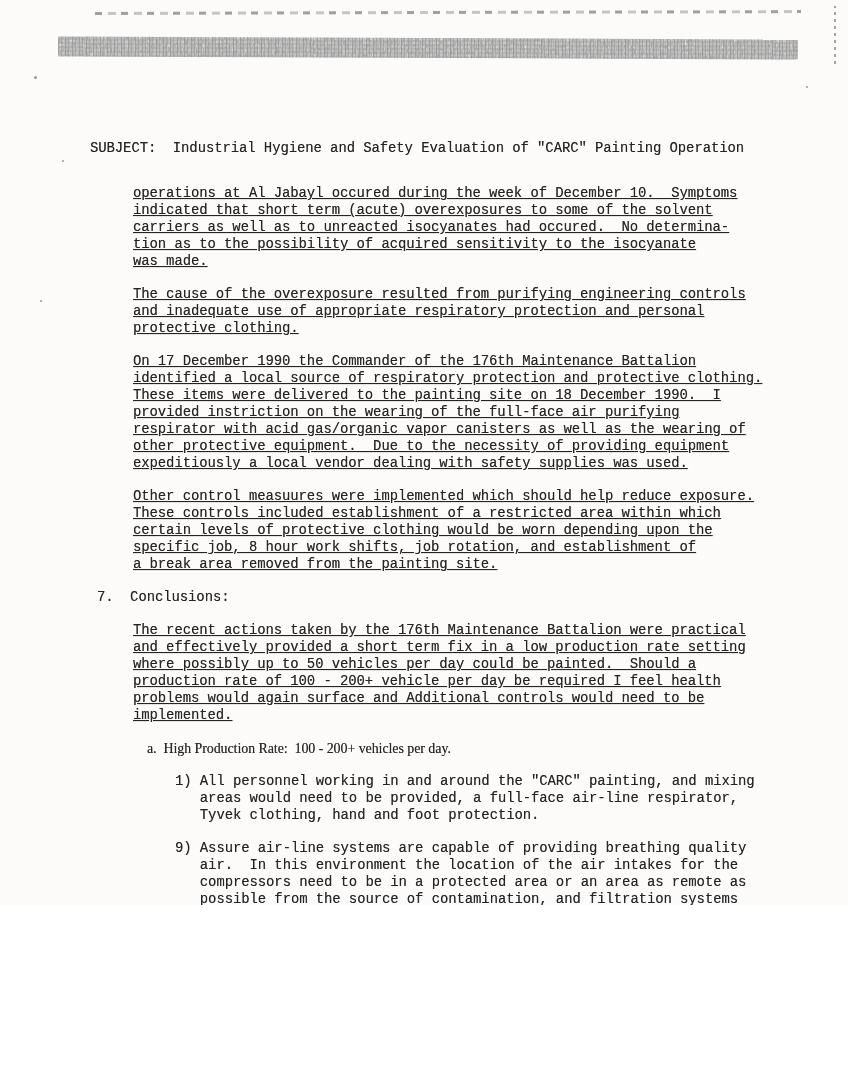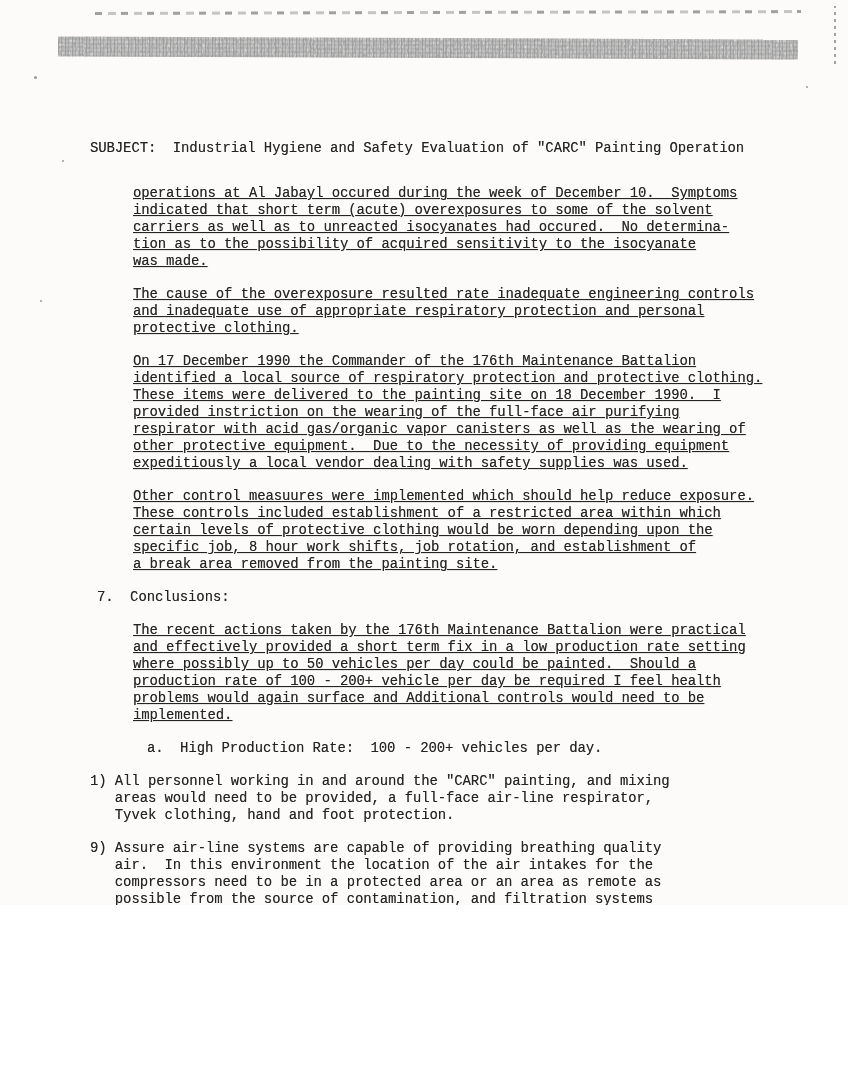--- a/index.html
+++ b/index.html
@@ -15,22 +15,22 @@
     padding:140px 58px 0 90px;
     font-size:13.8px;
     line-height:17px;
     color:#242424;
     text-shadow:0.2px 0.2px 0.3px rgba(40,40,40,0.55);
   }
   .block { white-space:pre-wrap; margin:0 0 16px 0; }
   .block.subject { margin-left:0; margin-bottom:28px; }
   .block.body    { margin-left:43px;text-decoration:underline; }
   .block.heading { margin-left:7px; margin-top:4px; }
-  .block.sub-a   { margin-left:57px; }
-  .block.item    { }
+  .block.sub-a   { margin-left:57px;font-family:Liberation Serif, serif; }
+  .block.item    { margin-left:85px; }
 
   
   .artifact { position:absolute; pointer-events:none; }
   .noise-line {
     top:11px; left:95px; width:706px; height:3px;
     background:
       repeating-linear-gradient(90deg, rgba(130,130,130,.75) 0 7px, rgba(130,130,130,0) 7px 13px, rgba(160,160,160,.6) 13px 21px, rgba(160,160,160,0) 21px 26px);
     transform:rotate(-0.15deg);
   }
   .noise-band {
@@ -86,21 +86,21 @@
   <div class="artifact speck s3"></div>
   <div class="artifact speck s4"></div>
 
   <main class="content">
       <div class="block subject">SUBJECT:  Industrial Hygiene and Safety Evaluation of "CARC" Painting Operation</div>
       <div class="block body">operations at Al Jabayl occured during the week of December 10.  Symptoms
 indicated that short term (acute) overexposures to some of the solvent
 carriers as well as to unreacted isocyanates had occured.  No determina-
 tion as to the possibility of acquired sensitivity to the isocyanate
 was made.</div>
-      <div class="block body">The cause of the overexposure resulted rate inadequate engineering controls
+      <div class="block body">The cause of the overexposure resulted from purifying engineering controls
 and inadequate use of appropriate respiratory protection and personal
 protective clothing.</div>
       <div class="block body">On 17 December 1990 the Commander of the 176th Maintenance Battalion
 identified a local source of respiratory protection and protective clothing.
 These items were delivered to the painting site on 18 December 1990.  I
 provided instriction on the wearing of the full-face air purifying
 respirator with acid gas/organic vapor canisters as well as the wearing of
 other protective equipment.  Due to the necessity of providing equipment
 expeditiously a local vendor dealing with safety supplies was used.</div>
       <div class="block body">Other control measuures were implemented which should help reduce exposure.

